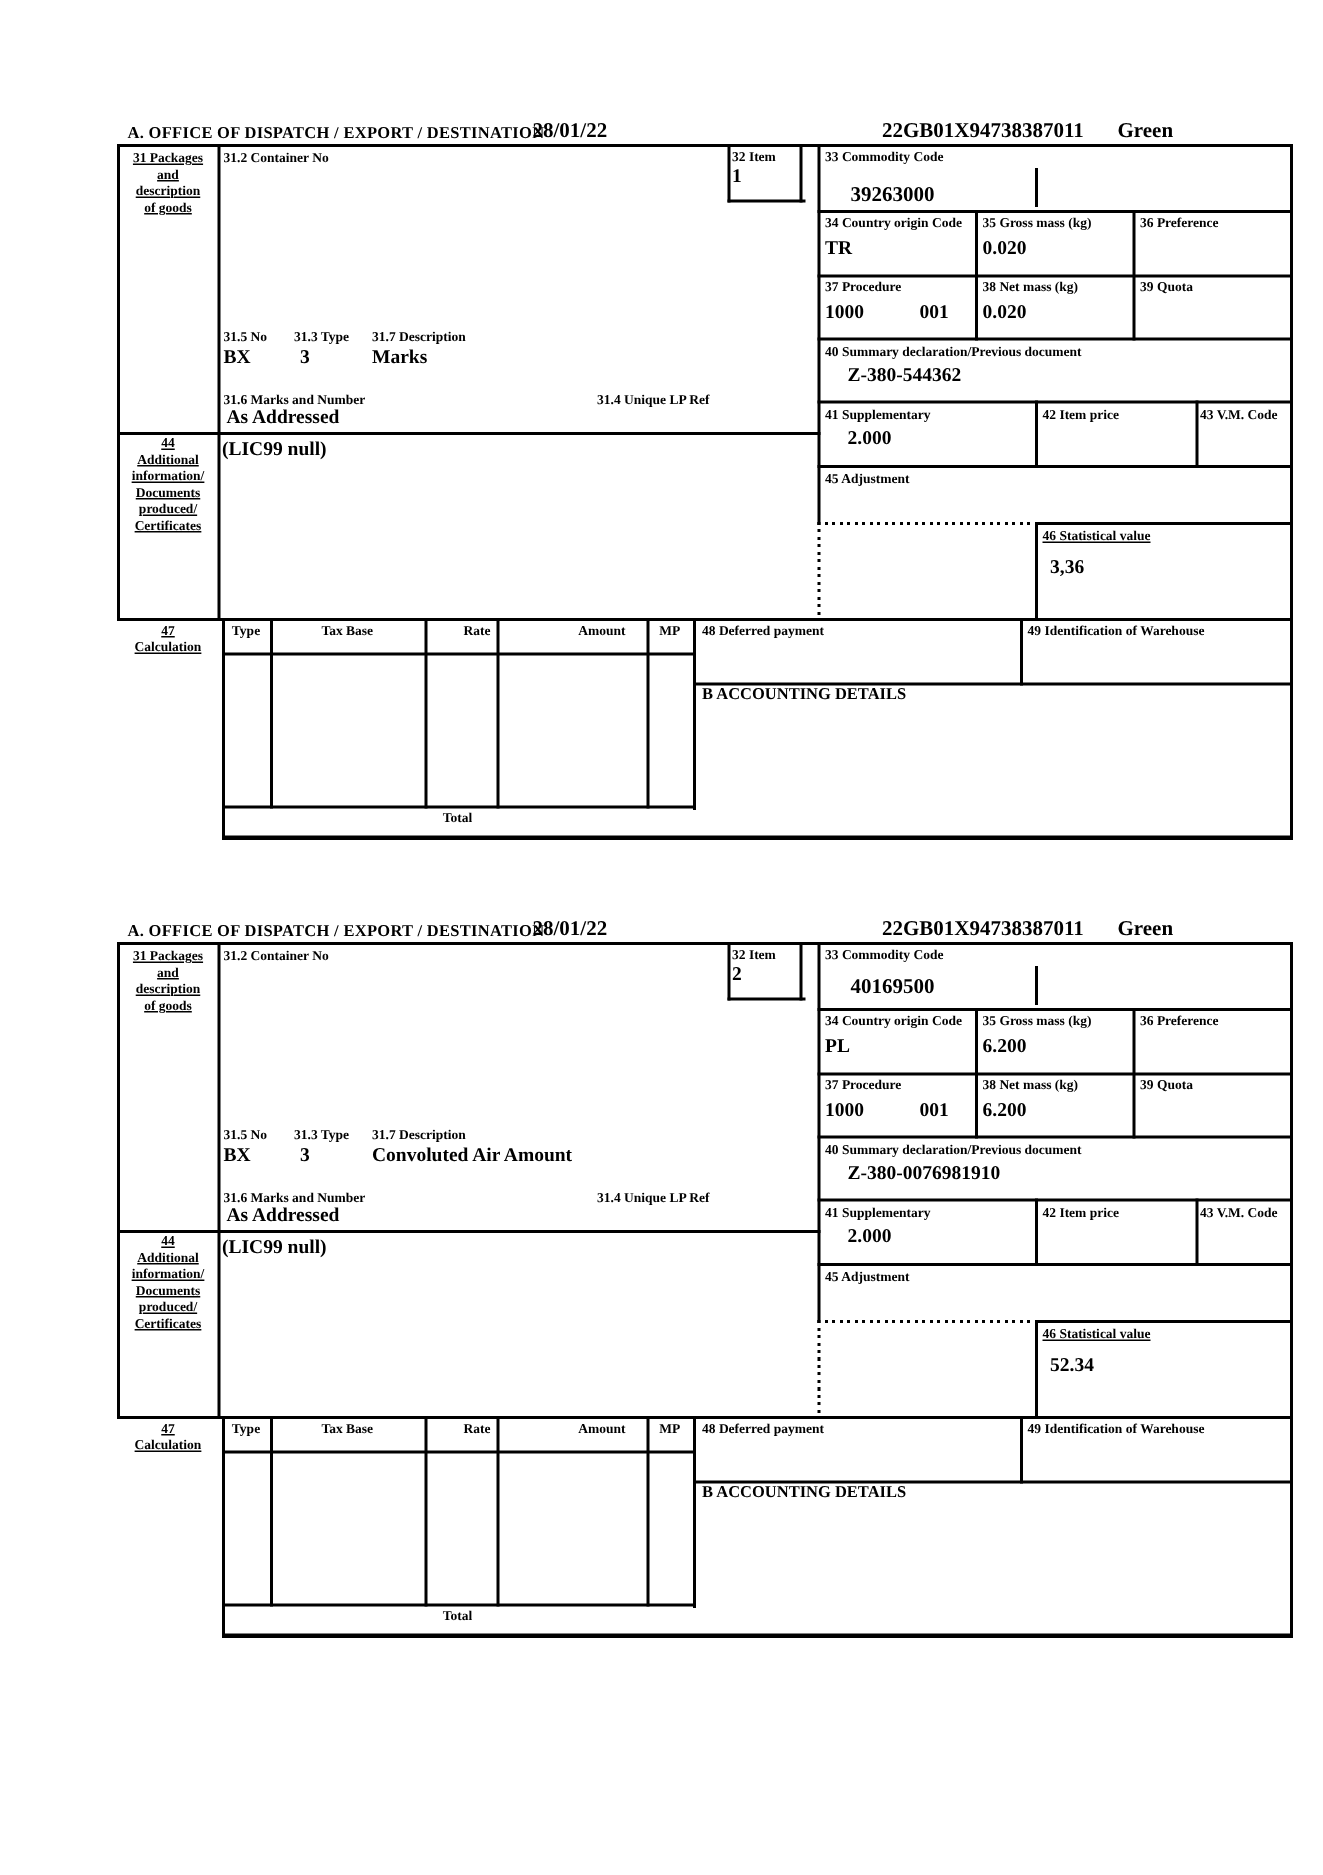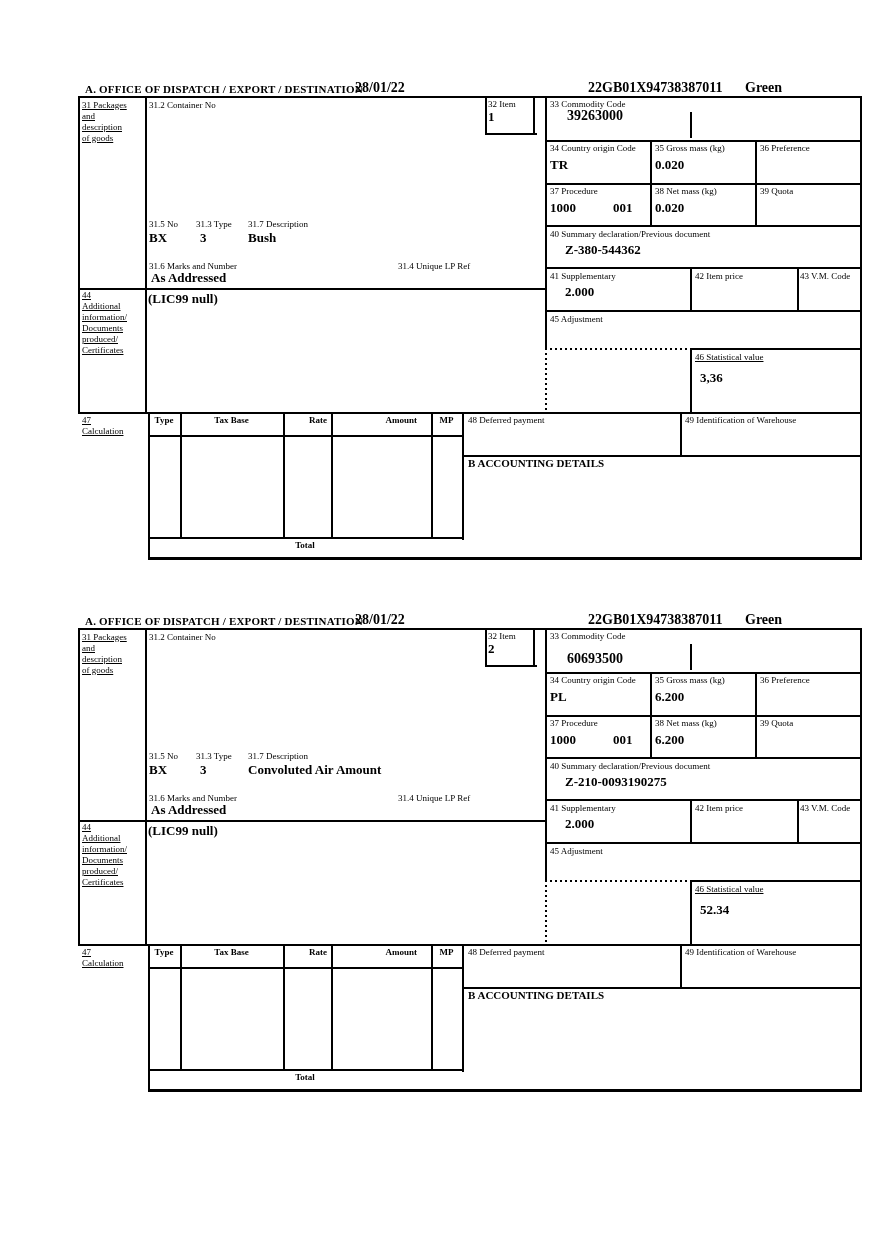--- a/index.html
+++ b/index.html
@@ -10,21 +10,21 @@
   }
   .sec { position:absolute; left:78px; width:784px; height:480px; }
   i.hl, i.vl, i.dh, i.dv { position:absolute; display:block; }
   i.hl { height:2px; background:#000; }
   i.vl { width:2px;  background:#000; }
   i.dh { height:2px; background:repeating-linear-gradient(90deg,#000 0 2px,transparent 2px 5px); }
   i.dv { width:2px;  background:repeating-linear-gradient(180deg,#000 0 2px,transparent 2px 5px); }
   .t  { position:absolute; white-space:pre-line; }
   .office { font-weight:700; font-size:11px; letter-spacing:.2px; }
   .hval  { font-weight:700; font-size:14px; white-space:pre; }
-  .lb { font-weight:400; font-size:9px; line-height:11px; }
+  .lb { font-weight:700; font-size:9px; line-height:11px;text-align:center; }
   .u  { text-decoration:underline; }
   .vv { font-weight:700; font-size:13px; white-space:pre; }
   .lg { font-size:14px; }
   .colhead { position:absolute; top:335px; font-weight:700; font-size:9px; }
   .c { text-align:center; } .r { text-align:right; }
   .acct { font-weight:700; font-size:11px; }
 </style>
 </head>
 <body>
 
@@ -110,31 +110,31 @@
     <div class="t acct" style="left:390px;top:377px">B ACCOUNTING DETAILS</div>
 
     <div class="colhead c" style="left:70px;width:32px">Type</div>
     <div class="colhead c" style="left:102px;width:103px">Tax Base</div>
     <div class="colhead r" style="left:205px;width:44px">Rate</div>
     <div class="colhead r" style="left:253px;width:86px">Amount</div>
     <div class="colhead c" style="left:353px;width:31px">MP</div>
     <div class="colhead c" style="left:70px;top:460px;width:314px">Total</div>
 
     <div class="t vv" style="left:410px;top:29px">1</div>
-    <div class="t vv lg" style="left:489px;top:28px">39263000</div>
+    <div class="t vv lg" style="left:489px;top:43px">39263000</div>
     <div class="t vv" style="left:472px;top:77px">TR</div>
     <div class="t vv" style="left:577px;top:77px">0.020</div>
     <div class="t vv" style="left:472px;top:120px">1000</div>
     <div class="t vv" style="left:535px;top:120px">001</div>
     <div class="t vv" style="left:577px;top:120px">0.020</div>
     <div class="t vv" style="left:487px;top:162px">Z-380-544362</div>
     <div class="t vv" style="left:487px;top:204px">2.000</div>
     <div class="t vv" style="left:71px;top:150px">BX</div>
     <div class="t vv" style="left:122px;top:150px">3</div>
-    <div class="t vv" style="left:170px;top:150px">Bush</div>
+    <div class="t vv" style="left:170px;top:150px">Marks</div>
     <div class="t vv" style="left:73px;top:190px">As Addressed</div>
     <div class="t vv" style="left:70px;top:211px">(LIC99 null)</div>
     <div class="t vv" style="left:622px;top:290px">3,36</div>
   </div>
 
   <div class="sec" style="top:612px">
     <div class="t office" style="left:7px;top:3px">A.  OFFICE OF DISPATCH / EXPORT / DESTINATION</div>
     <div class="t hval" style="left:277px;top:0">28/01/22</div>
     <div class="t hval" style="left:510px;top:0">22GB01X94738387011</div>
     <div class="t hval" style="left:667px;top:0">Green</div>
@@ -213,27 +213,27 @@
     <div class="t acct" style="left:390px;top:377px">B ACCOUNTING DETAILS</div>
 
     <div class="colhead c" style="left:70px;width:32px">Type</div>
     <div class="colhead c" style="left:102px;width:103px">Tax Base</div>
     <div class="colhead r" style="left:205px;width:44px">Rate</div>
     <div class="colhead r" style="left:253px;width:86px">Amount</div>
     <div class="colhead c" style="left:353px;width:31px">MP</div>
     <div class="colhead c" style="left:70px;top:460px;width:314px">Total</div>
 
     <div class="t vv" style="left:410px;top:29px">2</div>
-    <div class="t vv lg" style="left:489px;top:39px">60693500</div>
+    <div class="t vv lg" style="left:489px;top:39px">40169500</div>
     <div class="t vv" style="left:472px;top:77px">PL</div>
     <div class="t vv" style="left:577px;top:77px">6.200</div>
     <div class="t vv" style="left:472px;top:120px">1000</div>
     <div class="t vv" style="left:535px;top:120px">001</div>
     <div class="t vv" style="left:577px;top:120px">6.200</div>
-    <div class="t vv" style="left:487px;top:162px">Z-210-0093190275</div>
+    <div class="t vv" style="left:487px;top:162px">Z-380-0076981910</div>
     <div class="t vv" style="left:487px;top:204px">2.000</div>
     <div class="t vv" style="left:71px;top:150px">BX</div>
     <div class="t vv" style="left:122px;top:150px">3</div>
     <div class="t vv" style="left:170px;top:150px">Convoluted Air Amount</div>
     <div class="t vv" style="left:73px;top:190px">As Addressed</div>
     <div class="t vv" style="left:70px;top:211px">(LIC99 null)</div>
     <div class="t vv" style="left:622px;top:290px">52.34</div>
   </div>
 
 </div>

